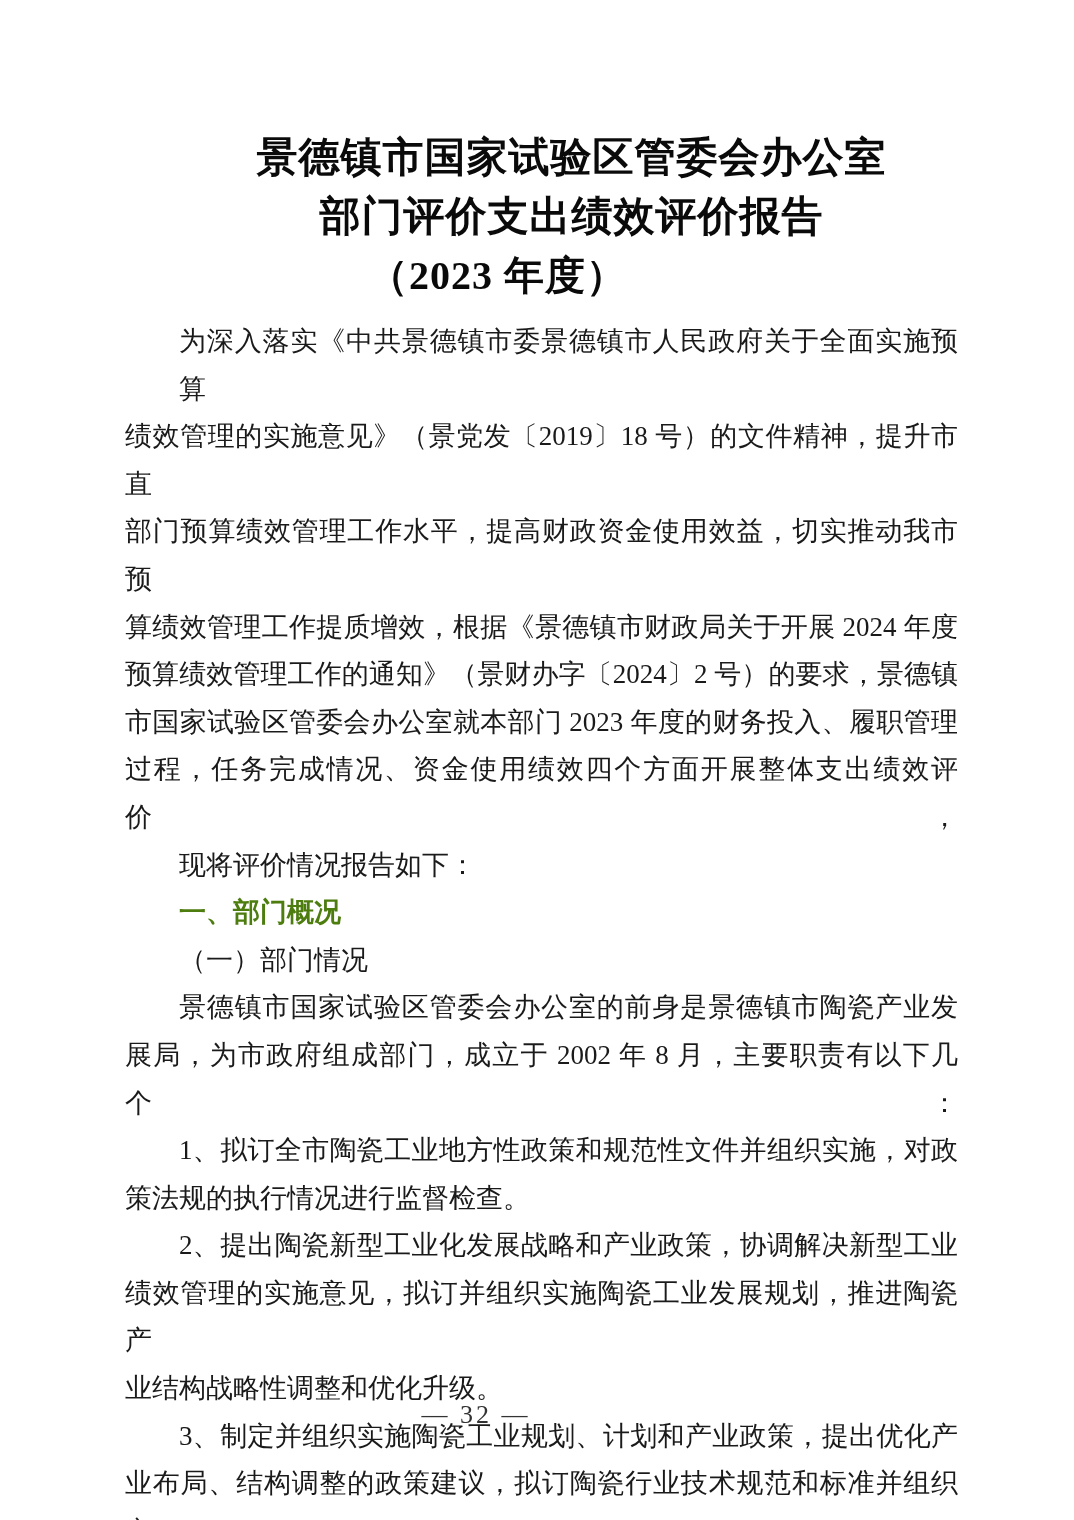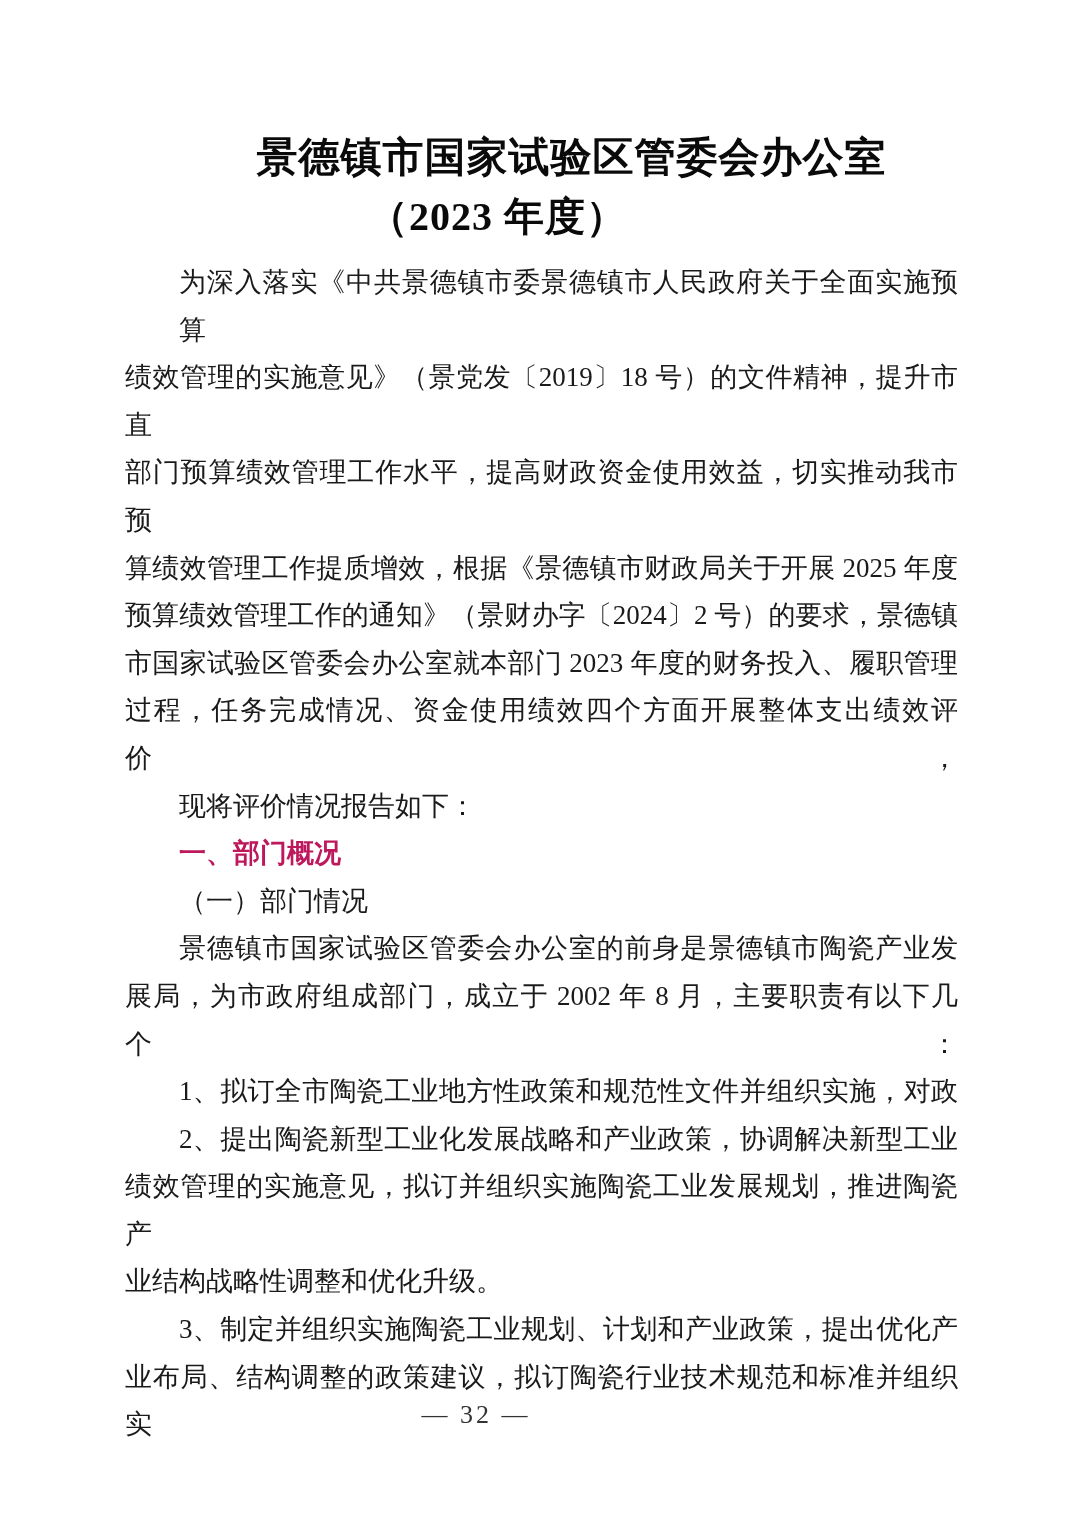--- a/index.html
+++ b/index.html
@@ -50,58 +50,60 @@
   .j{
     text-align:justify;
     text-align-last:justify;
     text-justify:inter-character;
   }
   .indent{
     padding-left:54px;
   }
   .heading{
     font-weight:700;
-    color:#be185d;
+    color:#4d7c0f;
   }
   .footer{
     position:absolute;
     left:0;
     top:1400px;
     width:952px;
     text-align:center;
     font-size:26px;
     letter-spacing:3px;
     color:#333;
   }
 </style>
 </head>
 <body>
 
 <div class="page">
   <div class="content">
 
     <div class="title-group">
       <div>景德镇市国家试验区管委会办公室</div>
+      <div>部门评价支出绩效评价报告</div>
     </div>
     <div class="title-year">（2023 年度）</div>
 
     <div class="body-text">
       <div class="line j indent">为深入落实《中共景德镇市委景德镇市人民政府关于全面实施预算</div>
       <div class="line j">绩效管理的实施意见》（景党发〔2019〕18 号）的文件精神，提升市直</div>
       <div class="line j">部门预算绩效管理工作水平，提高财政资金使用效益，切实推动我市预</div>
-      <div class="line j">算绩效管理工作提质增效，根据《景德镇市财政局关于开展 2025 年度</div>
+      <div class="line j">算绩效管理工作提质增效，根据《景德镇市财政局关于开展 2024 年度</div>
       <div class="line j">预算绩效管理工作的通知》（景财办字〔2024〕2 号）的要求，景德镇</div>
       <div class="line j">市国家试验区管委会办公室就本部门 2023 年度的财务投入、履职管理</div>
       <div class="line j">过程，任务完成情况、资金使用绩效四个方面开展整体支出绩效评价，</div>
       <div class="line indent">现将评价情况报告如下：</div>
       <div class="line indent heading">一、部门概况</div>
       <div class="line indent">（一）部门情况</div>
       <div class="line j indent">景德镇市国家试验区管委会办公室的前身是景德镇市陶瓷产业发</div>
       <div class="line j">展局，为市政府组成部门，成立于 2002 年 8 月，主要职责有以下几个：</div>
       <div class="line j indent">1、拟订全市陶瓷工业地方性政策和规范性文件并组织实施，对政</div>
+      <div class="line">策法规的执行情况进行监督检查。</div>
       <div class="line j indent">2、提出陶瓷新型工业化发展战略和产业政策，协调解决新型工业</div>
       <div class="line j">绩效管理的实施意见，拟订并组织实施陶瓷工业发展规划，推进陶瓷产</div>
       <div class="line">业结构战略性调整和优化升级。</div>
       <div class="line j indent">3、制定并组织实施陶瓷工业规划、计划和产业政策，提出优化产</div>
       <div class="line j">业布局、结构调整的政策建议，拟订陶瓷行业技术规范和标准并组织实</div>
 
     </div>
   </div>
 
   <div class="footer">— 32 —</div>

